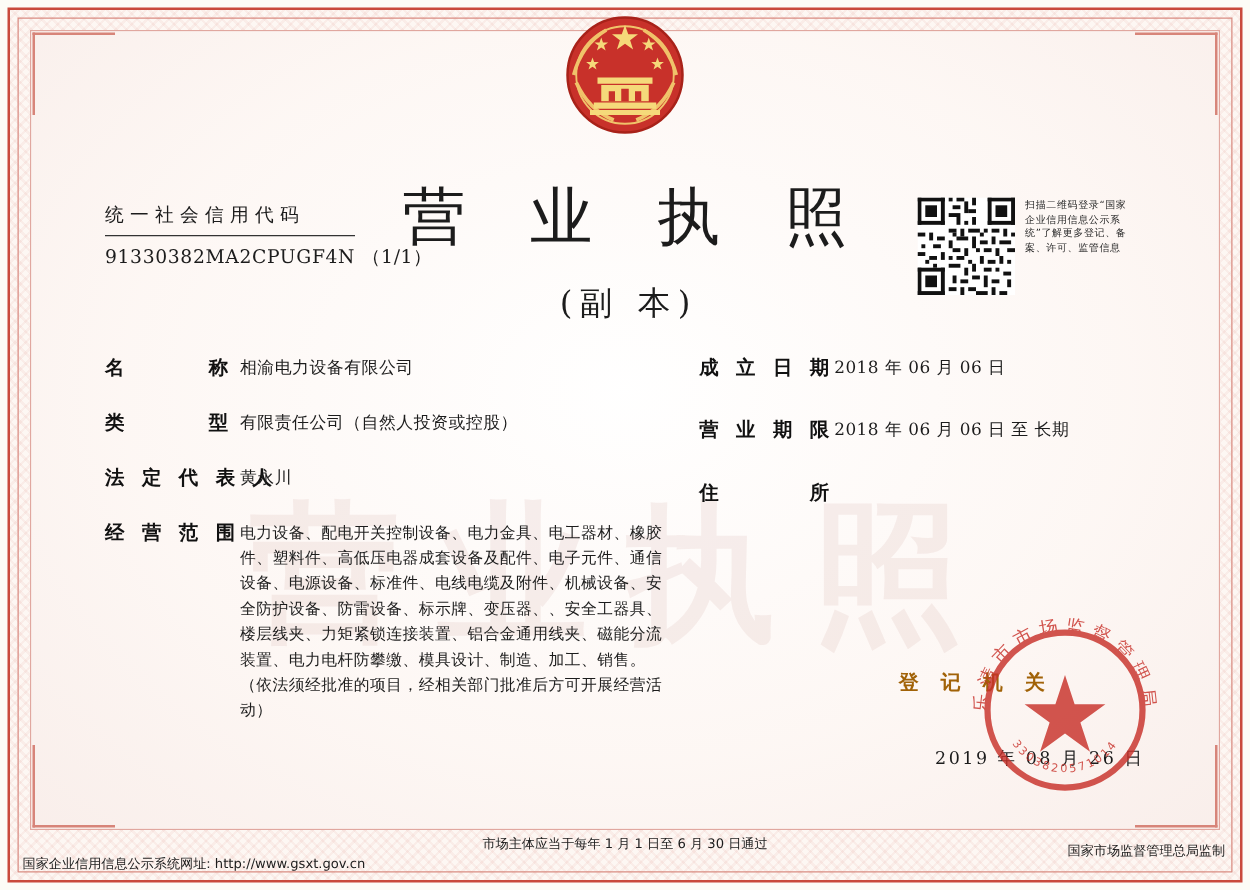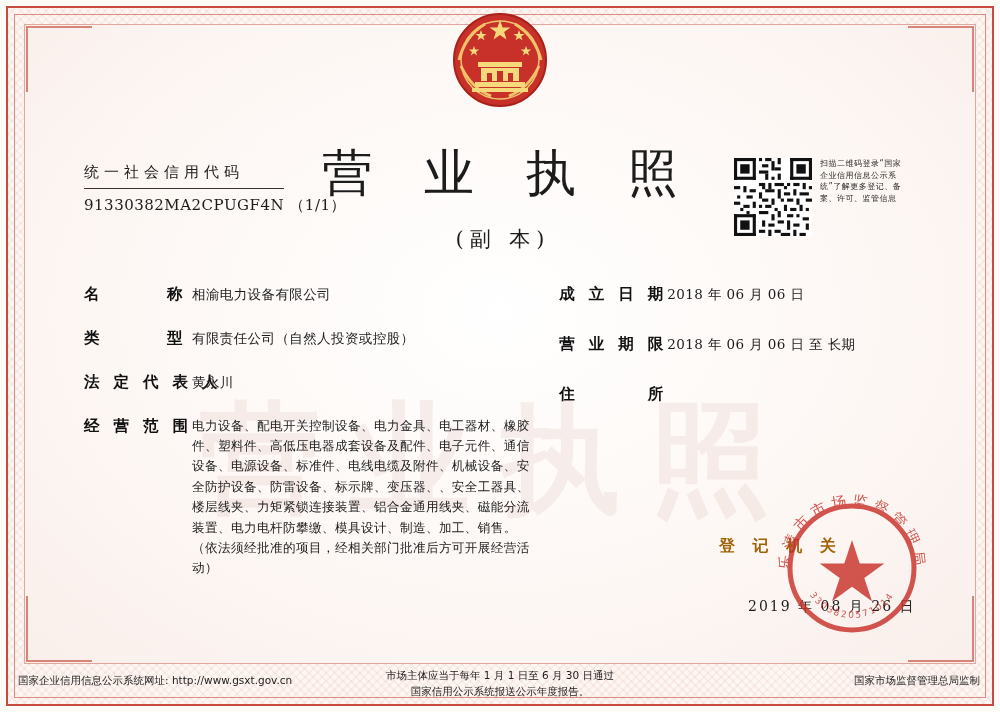--- a/index.html
+++ b/index.html
@@ -100,21 +100,21 @@
     font-family: "DejaVu Serif", "Liberation Serif", serif;
     font-size: 50px;
     font-weight: normal;
     letter-spacing: 18px;
     color: #1c1c1c;
     text-indent: 18px;
   }
   .title-sub {
     margin-top: 18px;
     font-family: "DejaVu Serif", "Liberation Serif", serif;
-    font-size: 21px;
+    font-size: 26px;
     letter-spacing: 6px;
     color: #1c1c1c;
     text-indent: 6px;
   }
 
   
   .credit-block {
     position: absolute;
     left: 84px;
     top: 163px;
@@ -238,21 +238,21 @@
     position: absolute;
     left: 10px;
     right: 10px;
     bottom: 10px;
     height: 34px;
     display: flex;
     align-items: center;
     font-size: 10.5px;
     color: #1c1c1c;
   }
-  .footer-left  { position: absolute; left: 8px;  top: 6px;  white-space: nowrap; }
+  .footer-left  { position: absolute; left: 8px;  top: 16px;  white-space: nowrap; }
   .footer-mid   { position: absolute; left: 50%; transform: translateX(-50%); text-align: center; line-height: 1.5; top: 0; }
   .footer-right { position: absolute; right: 10px; top: 6px; white-space: nowrap; }
 </style>
 </head>
 <body>
 
 <div id="license">
 
   <div class="frame-outer"></div>
   <div class="frame-mid"></div>
@@ -462,18 +462,17 @@
       <text font-size="9" fill="#c8312a" letter-spacing="2" font-family="'DejaVu Sans','Liberation Sans',sans-serif">
         <textPath href="#sealBottom" startOffset="50%" text-anchor="middle">3303820571014</textPath>
       </text>
     </svg>
   </div>
 
   <div class="footer">
     <div class="footer-left">国家企业信用信息公示系统网址: http://www.gsxt.gov.cn</div>
     <div class="footer-mid">
       <div>市场主体应当于每年 1 月 1 日至 6 月 30 日通过</div>
-      <div>国家信用公示系统报送公示年度报告。</div>
     </div>
     <div class="footer-right">国家市场监督管理总局监制</div>
   </div>
 
 </div>
 
 </body></html>

